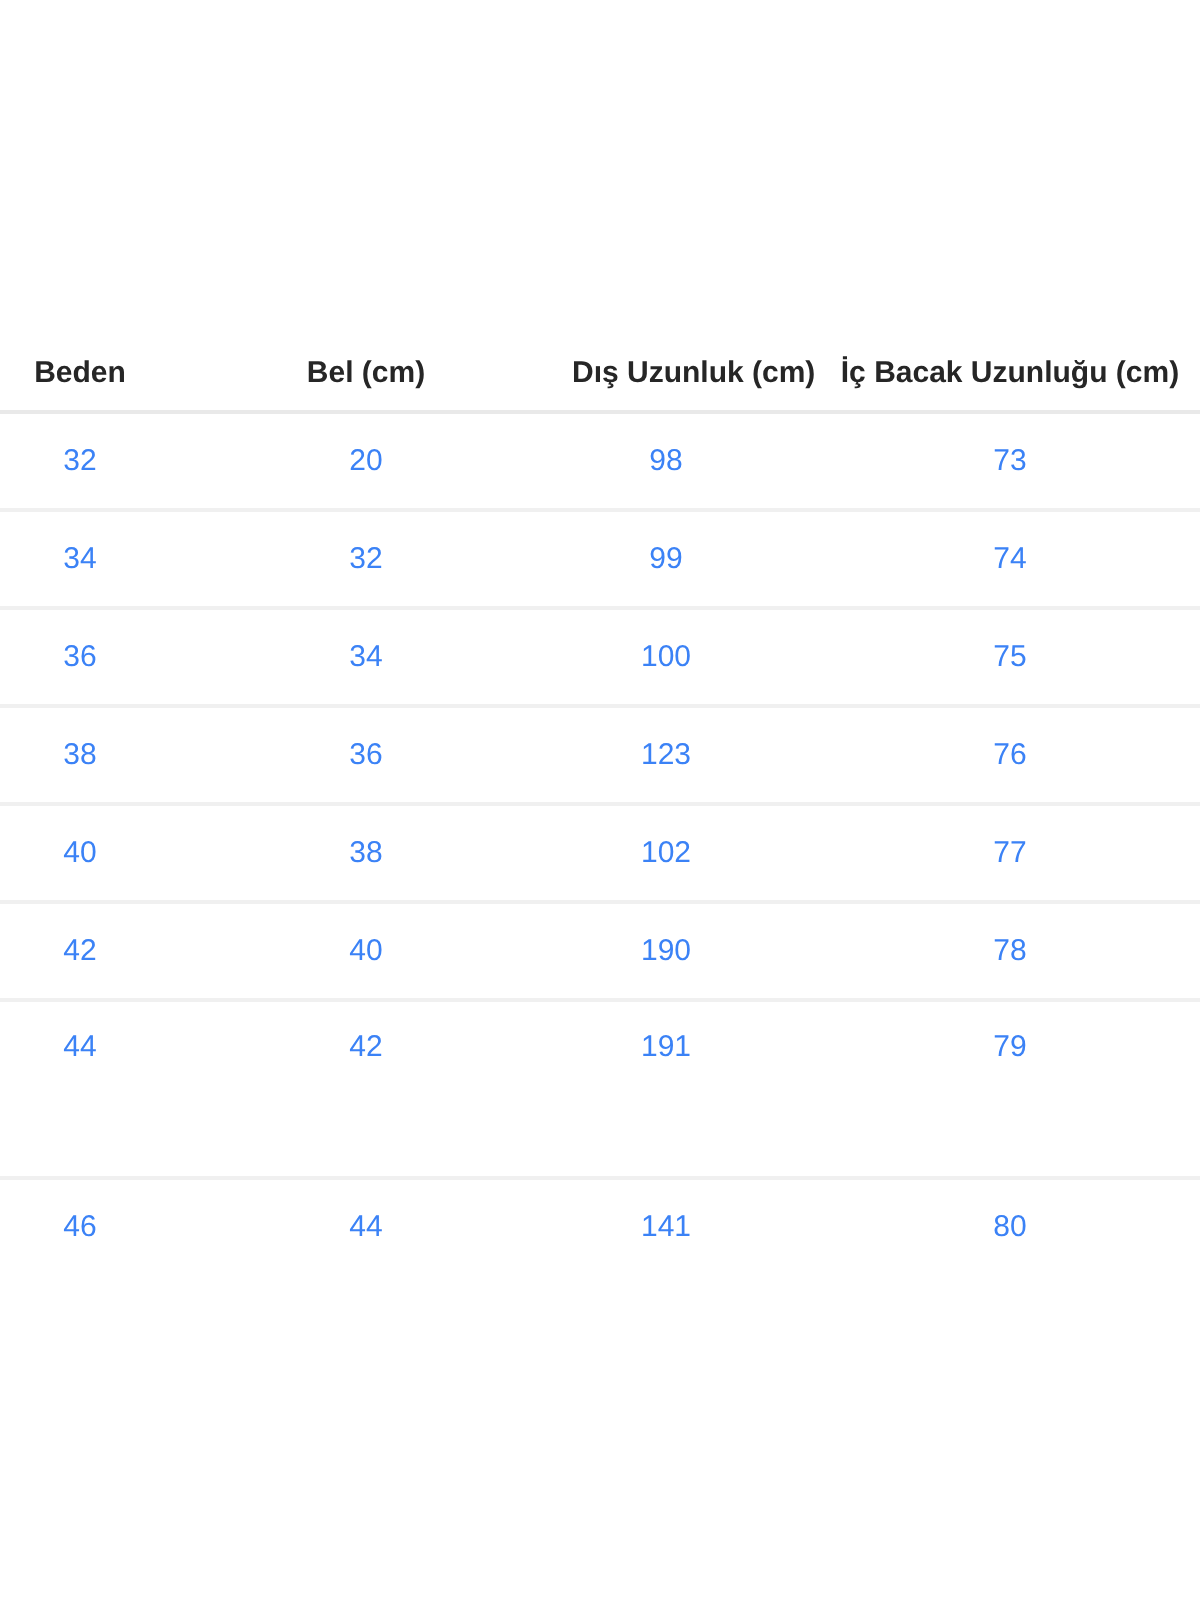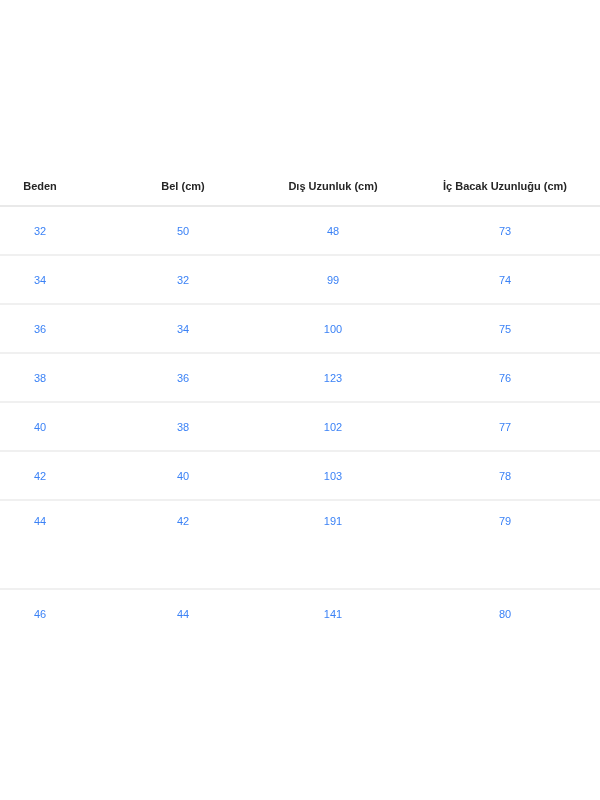--- a/index.html
+++ b/index.html
@@ -26,21 +26,21 @@
   }
   col.c1 { width: 80px; }
   col.c2 { width: 206px; }
   col.c3 { width: 94px; }
   col.c4 { width: 250px; }
   th, td {
     text-align: center;
     white-space: nowrap;
     overflow: visible;
     padding: 0;
-    font-size: 11px;
+    font-size: 15px;
   }
   th {
     height: 38px;
     font-weight: 600;
     color: #262626;
     border-bottom: 2px solid #e9e9e9;
     vertical-align: middle;
   }
   td {
     height: 47px;
@@ -73,22 +73,22 @@
       <tr>
         <th>Beden</th>
         <th>Bel (cm)</th>
         <th>Dış Uzunluk (cm)</th>
         <th>İç Bacak Uzunluğu (cm)</th>
       </tr>
     </thead>
     <tbody>
       <tr>
         <td>32</td>
-        <td>50</td>
-        <td>48</td>
+        <td>20</td>
+        <td>98</td>
         <td>73</td>
       </tr>
       <tr>
         <td>34</td>
         <td>32</td>
         <td>99</td>
         <td>74</td>
       </tr>
       <tr>
         <td>36</td>
@@ -104,21 +104,21 @@
       </tr>
       <tr>
         <td>40</td>
         <td>38</td>
         <td>102</td>
         <td>77</td>
       </tr>
       <tr>
         <td>42</td>
         <td>40</td>
-        <td>103</td>
+        <td>190</td>
         <td>78</td>
       </tr>
       <tr class="row-tall">
         <td>44</td>
         <td>42</td>
         <td>191</td>
         <td>79</td>
       </tr>
       <tr class="row-last">
         <td>46</td>

